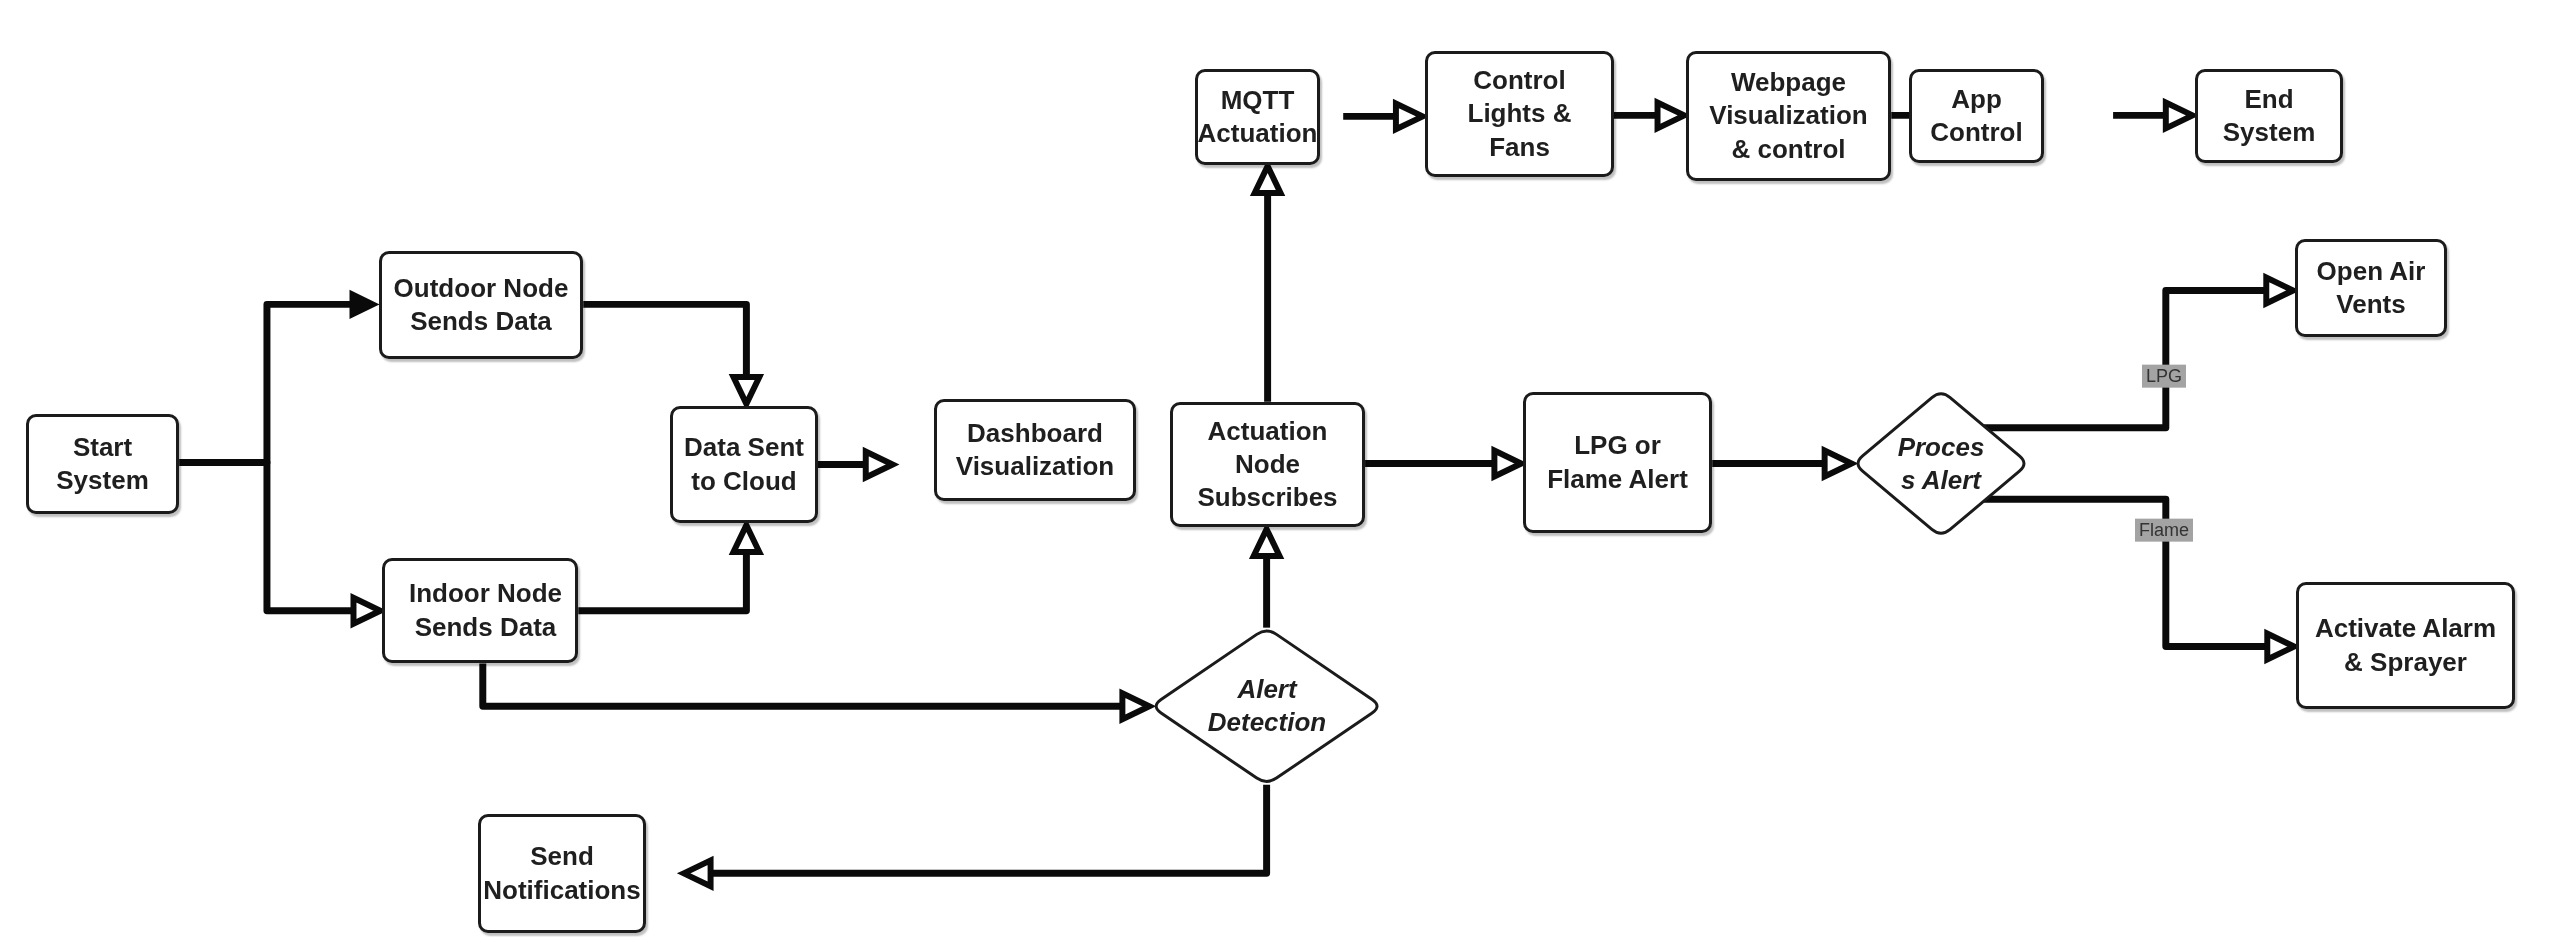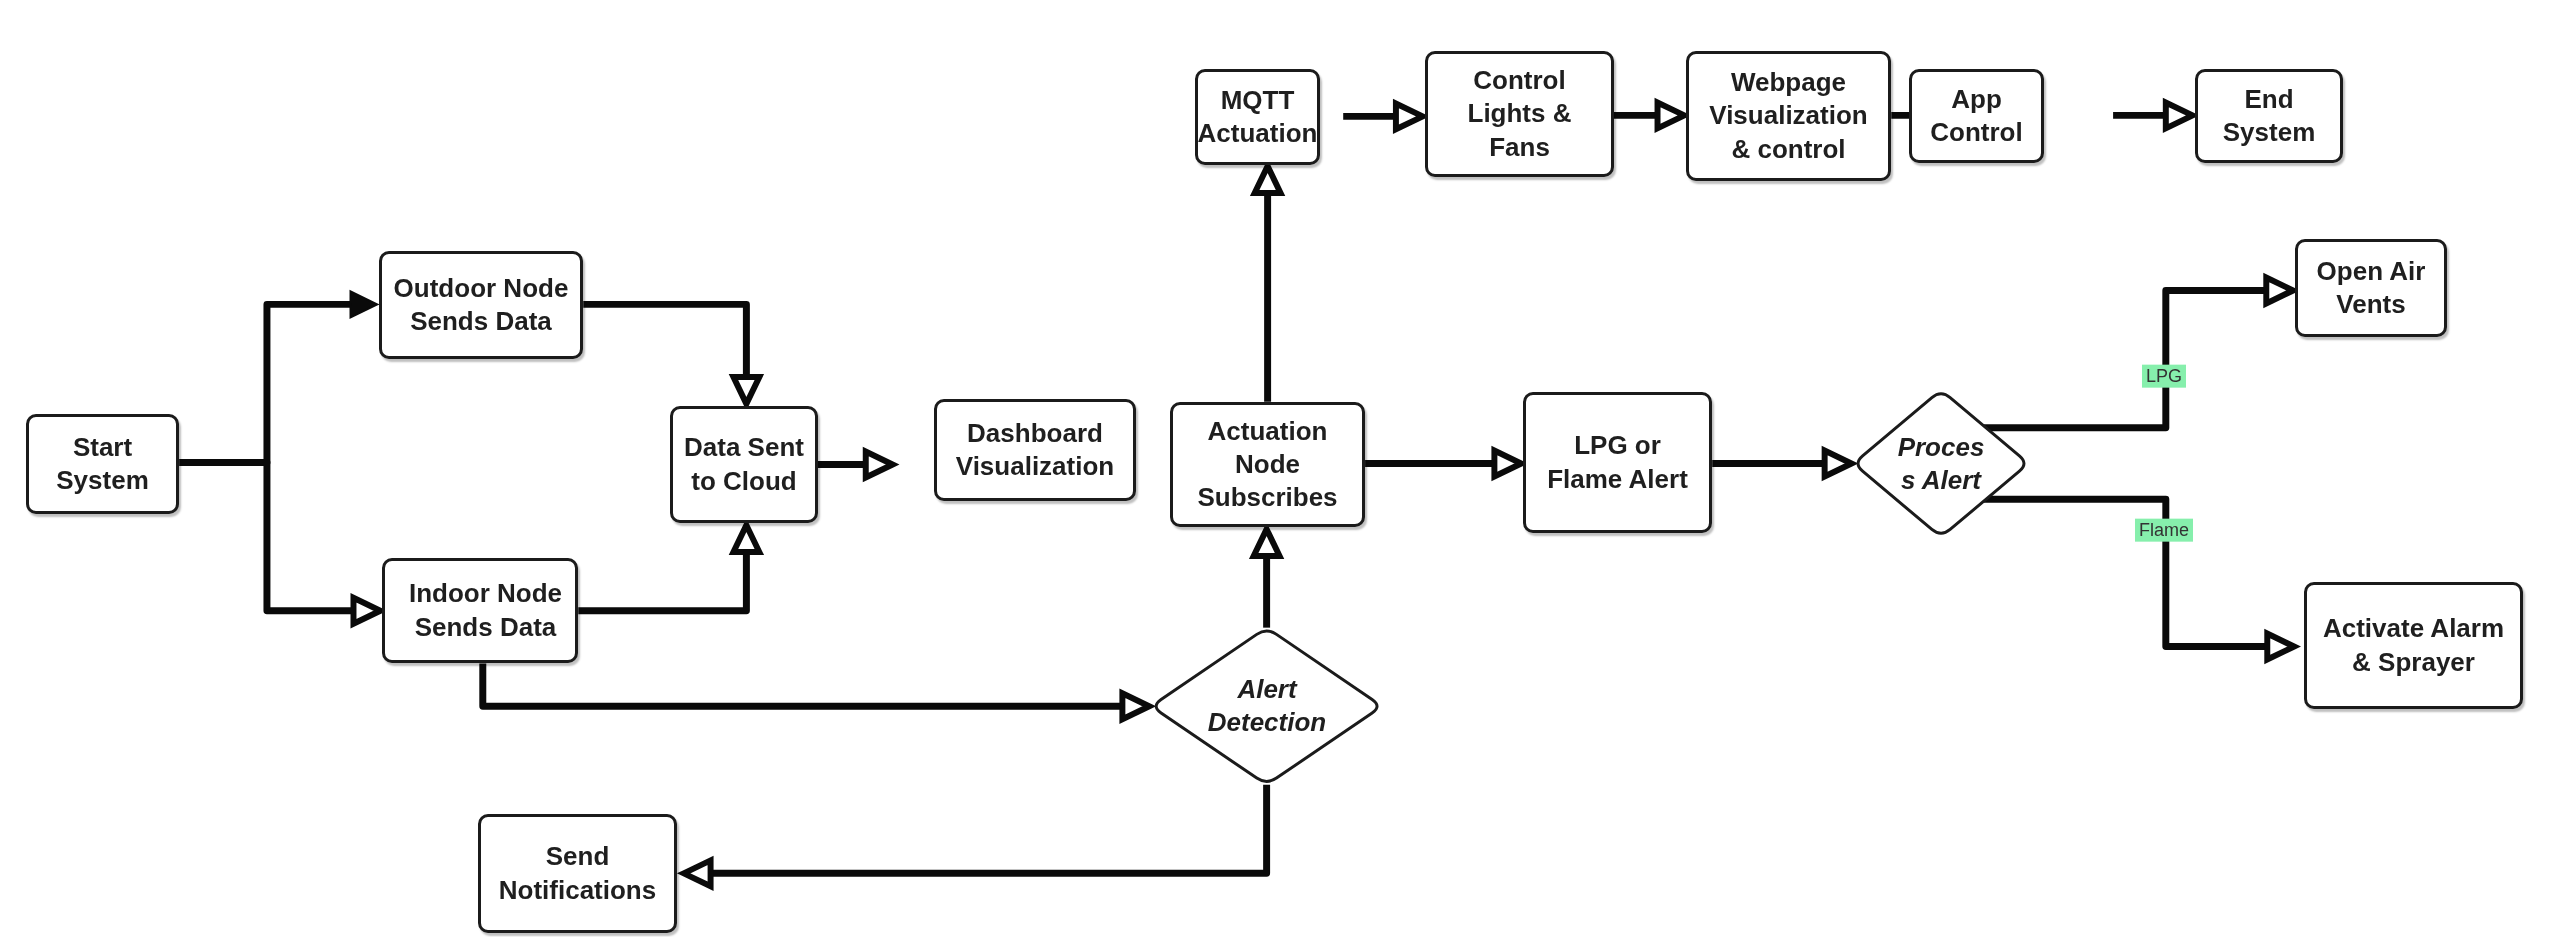--- a/index.html
+++ b/index.html
@@ -34,21 +34,21 @@
     color:#1f1f1f;
     font-weight:bold;
     font-size:26px;
     line-height:1.28;
     white-space:pre-line;
     font-style:italic;
   }
   .edge-label{
     position:absolute;
     transform:translate(-50%,-50%);
-    background:#86efac;
+    background:#a3a3a3;
     color:#333333;
     font-size:18px;
     line-height:1.15;
     padding:1px 4px;
   }
 </style>
 </head>
 <body>
 
 <div class="canvas">
@@ -117,23 +117,23 @@
 Control</span></div>
       <div class="node" style="left: 2195px; top: 69px; width: 148px; height: 94px;"><span>End
 System</span></div>
       <div class="node" style="left: 1170px; top: 402px; width: 195px; height: 125px;"><span>Actuation
 Node
 Subscribes</span></div>
       <div class="node" style="left: 1523px; top: 392px; width: 189px; height: 141px;"><span>LPG or
 Flame Alert</span></div>
       <div class="node" style="left: 2295px; top: 239px; width: 152px; height: 98px;"><span>Open Air
 Vents</span></div>
-      <div class="node" style="left: 2296px; top: 582px; width: 219px; height: 127px; margin-left: 8px;"><span>Activate Alarm
+      <div class="node" style="left: 2296px; top: 582px; width: 219px; height: 127px;"><span>Activate Alarm
 &amp; Sprayer</span></div>
-      <div class="node" style="left: 478px; top: 814px; width: 199px; height: 119px;"><span>Send
+      <div class="node" style="left: 478px; top: 814px; width: 168px; height: 119px;"><span>Send
 Notifications</span></div>
     </div>
   <div id="labels-layer">
       <div class="edge-label" style="left: 2164px; top: 376px;">LPG</div>
       <div class="edge-label" style="left: 2164px; top: 530px;">Flame</div>
       <div class="diamond-label" style="left: 1941px; top: 464px;">Proces
 s Alert</div>
       <div class="diamond-label" style="left: 1267px; top: 706px;">Alert
 Detection</div>
     </div>

